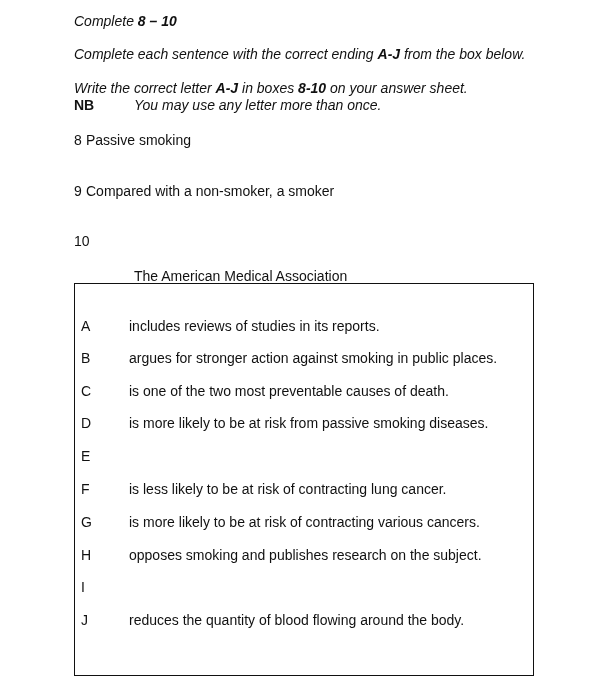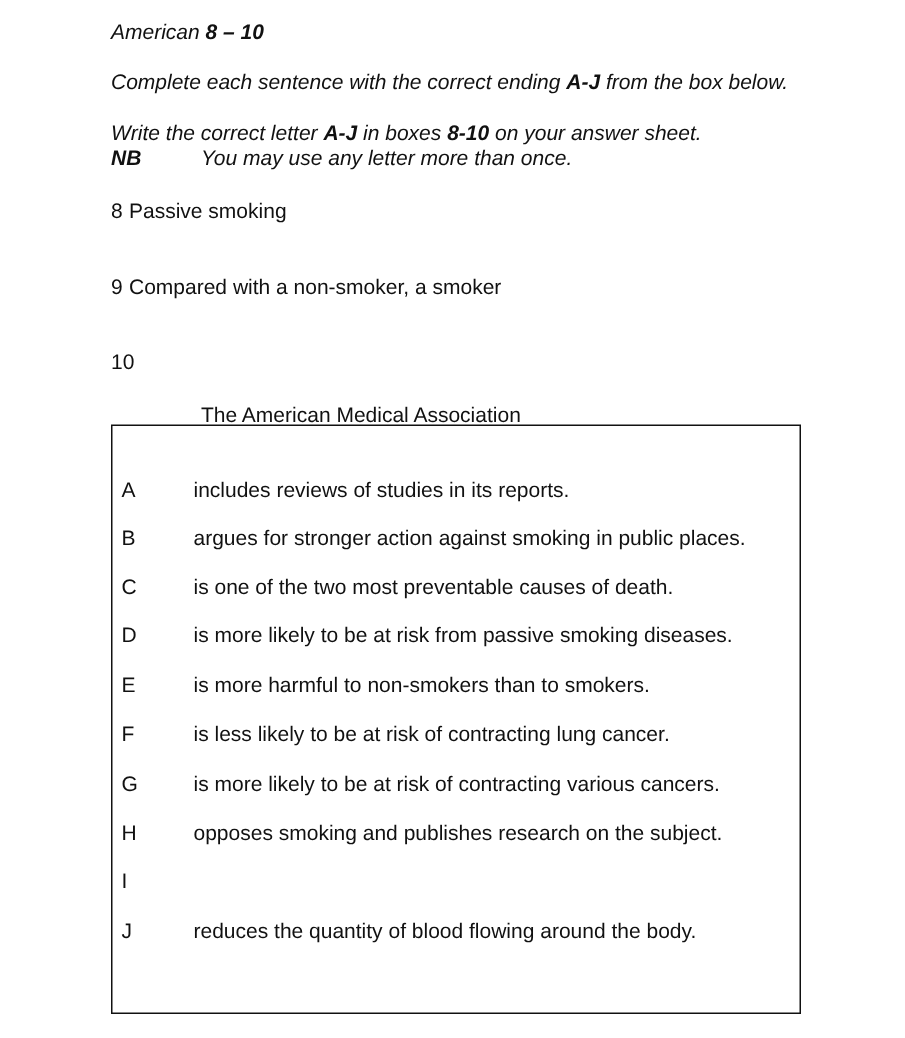--- a/index.html
+++ b/index.html
@@ -15,21 +15,21 @@
       font-family: "Liberation Sans", sans-serif;
       color: #111111;
       font-size: 14px;
     }
     .abs { position: absolute; white-space: nowrap; }
     .italic { font-style: italic; }
     b { font-weight: bold; }
     #q-heading { left: 74px; top: 13px; }
     #instr-1 { left: 74px; top: 46px; }
     #instr-2 { left: 74px; top: 80px; }
-    #nb-label { left: 74px; top: 97px; font-weight: bold; font-style: italic; }
+    #nb-label { left: 74px; top: 97px; font-weight: bold; }
     #nb-text { left: 134px; top: 97px; }
     .stem-num { position: absolute; left: 74px; }
     .stem-text { position: absolute; }
     #box {
       position: absolute;
       left: 74px;
       top: 283px;
       width: 460px;
       height: 393px;
       border: 1.3px solid #111111;
@@ -47,21 +47,21 @@
     }
     .opt-text {
       position: absolute;
       left: 54px;
       white-space: nowrap;
     }
   </style>
 </head>
 <body>
 
-<div id="q-heading" class="abs italic"><span>American </span><b>8 – 10</b></div>
+<div id="q-heading" class="abs italic"><span>Complete </span><b>8 – 10</b></div>
 
 <div id="instr-1" class="abs italic"><span>Complete each sentence with the correct ending </span><b>A-J</b><span> from the box below.</span></div>
 
 <div id="instr-2" class="abs italic"><span>Write the correct letter </span><b>A-J</b><span> in boxes </span><b>8-10</b><span> on your answer sheet.</span></div>
 
 <div id="nb-label" class="abs">NB</div>
 <div id="nb-text" class="abs italic">You may use any letter more than once.</div>
 
 <div>
   <div>
@@ -90,21 +90,20 @@
   <div class="opt-row" style="top:99px;">
     <span class="opt-letter">C</span>
     <span class="opt-text">is one of the two most preventable causes of death.</span>
   </div>
   <div class="opt-row" style="top:131px;">
     <span class="opt-letter">D</span>
     <span class="opt-text">is more likely to be at risk from passive smoking diseases.</span>
   </div>
   <div class="opt-row" style="top:164px;">
     <span class="opt-letter">E</span>
-    <span class="opt-text">is more harmful to non-smokers than to smokers.</span>
   </div>
   <div class="opt-row" style="top:197px;">
     <span class="opt-letter">F</span>
     <span class="opt-text">is less likely to be at risk of contracting lung cancer.</span>
   </div>
   <div class="opt-row" style="top:230px;">
     <span class="opt-letter">G</span>
     <span class="opt-text">is more likely to be at risk of contracting various cancers.</span>
   </div>
   <div class="opt-row" style="top:263px;">

